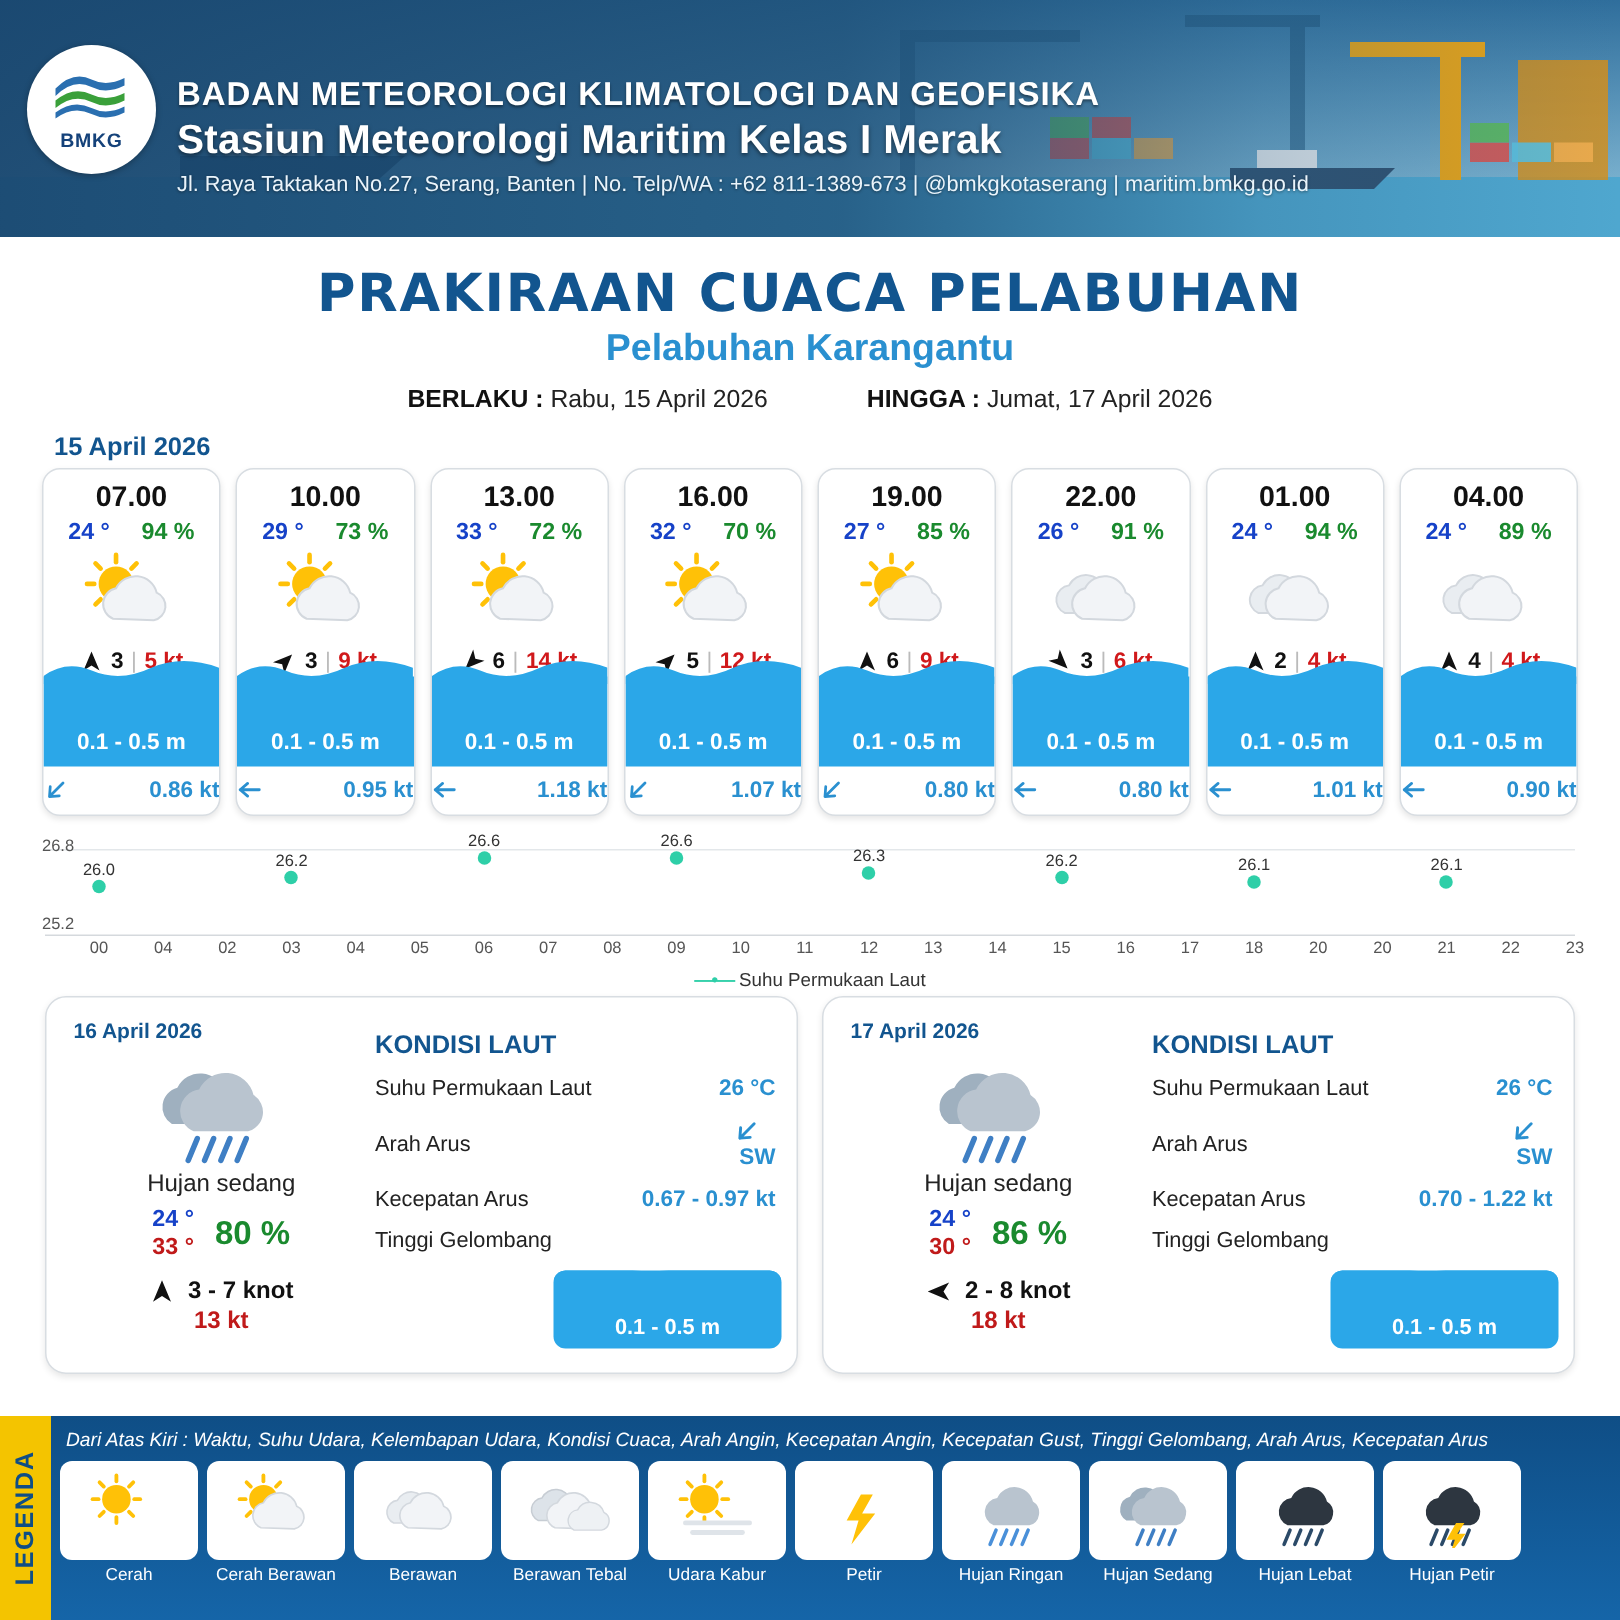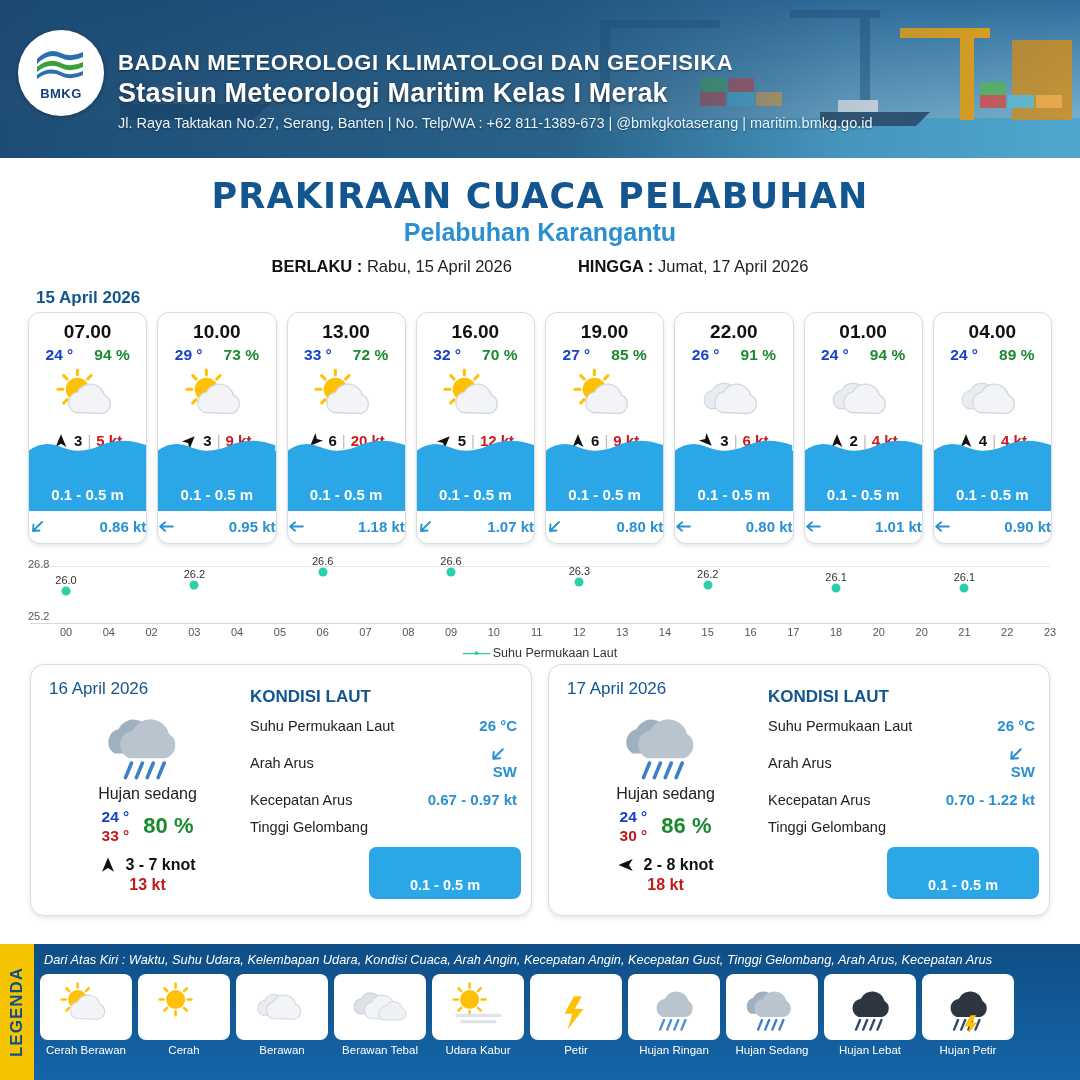--- a/index.html
+++ b/index.html
@@ -126,21 +126,21 @@
 
   
   .panels { display: flex; gap: 16px; padding: 6px 30px 0; }
   .panel {
     flex: 1; background: #fff; border: 1px solid #d8dde2; border-radius: 14px;
     box-shadow: 0 2px 5px rgba(0,0,0,.10);
     height: 252px; position: relative; overflow: hidden;
     display: flex;
   }
   .panel-left { width: 215px; padding: 14px 0 0 18px; position: relative; }
-  .p-date { color: #12558f; font-weight: normal; font-size: 17px; }
+  .p-date { color: #12558f; font-weight: bold; font-size: 14px; }
   .p-icon { height: 82px; display: flex; align-items: center; justify-content: center; margin-top: 2px; }
   .p-cond { text-align: center; font-size: 16px; color: #222; margin-top: 2px; }
   .p-temps { display: flex; align-items: center; justify-content: center; gap: 14px; margin-top: 4px;}
   .p-tcol { display: flex; flex-direction: column; font-size: 15.5px; font-weight: bold; line-height: 1.25; }
   .p-tmin { color: #1642c8; }
   .p-tmax { color: #c01a1a; }
   .p-hum { color: #1a8a2e; font-weight: bold; font-size: 22px; }
   .p-wind { display: flex; align-items: center; justify-content: center; gap: 8px; margin-top: 10px; font-size: 16px; font-weight: bold; color: #111;}
   .p-gust { text-align: center; color: #c01a1a; font-weight: bold; font-size: 16px; margin-top: 2px;}
   .panel-right { flex: 1; padding: 22px 14px 0 4px; position: relative; }
@@ -367,21 +367,21 @@
         </svg>
       </div>
     <div class="card-wind">
       <span>
           <svg width="16" height="16" viewBox="0 0 24 24" style="transform:rotate(225deg)">
     <path d="M12 2 L20 21 L12 16 L4 21 Z" fill="#111"></path>
           </svg>
         </span>
       <span class="deg">6</span>
       <span class="sep">|</span>
-      <span class="kt">20 kt</span>
+      <span class="kt">14 kt</span>
     </div>
     <div class="wave-band">
       <svg class="wave-top" viewBox="0 0 124 20" preserveAspectRatio="none">
     <path d="M0 14 Q 16 2 34 10 Q 54 19 76 8 Q 98 -2 124 8 L124 20 L0 20 Z" fill="#2ba7e8"></path>
         </svg>
       <div class="wave-text">0.1 - 0.5 m</div>
     </div>
     <div class="card-cur">
       <span>
           <svg width="17" height="17" viewBox="0 0 24 24" style="transform:rotate(270deg)">
@@ -780,40 +780,40 @@
           <svg width="60.68" height="49.199999999999996" viewBox="0 0 74 62">
             <circle cx="26" cy="22" r="12" fill="#FFC107"></circle>
             <line x1="41" y1="22" x2="46" y2="22" stroke="#FFC107" stroke-width="3.2" stroke-linecap="round"></line>
             <line x1="36.60660171779821" y1="32.60660171779821" x2="40.14213562373095" y2="36.14213562373095" stroke="#FFC107" stroke-width="3.2" stroke-linecap="round"></line>
             <line x1="26" y1="37" x2="26" y2="42" stroke="#FFC107" stroke-width="3.2" stroke-linecap="round"></line>
             <line x1="15.393398282201789" y1="32.60660171779821" x2="11.85786437626905" y2="36.14213562373095" stroke="#FFC107" stroke-width="3.2" stroke-linecap="round"></line>
             <line x1="11" y1="22.000000000000004" x2="6" y2="22.000000000000004" stroke="#FFC107" stroke-width="3.2" stroke-linecap="round"></line>
             <line x1="15.393398282201785" y1="11.393398282201789" x2="11.857864376269045" y2="7.857864376269051" stroke="#FFC107" stroke-width="3.2" stroke-linecap="round"></line>
             <line x1="25.999999999999996" y1="7" x2="25.999999999999996" y2="2" stroke="#FFC107" stroke-width="3.2" stroke-linecap="round"></line>
             <line x1="36.60660171779821" y1="11.393398282201785" x2="40.14213562373095" y2="7.857864376269045" stroke="#FFC107" stroke-width="3.2" stroke-linecap="round"></line>
-            <path d="M24 46 a11 11 0 0 1 2 -21 a15 15 0 0 1 28 3 a10 10 0 0 1 -2 19 z" fill="#f2f4f7" stroke="#d3d8de" stroke-width="1.4"></path>
-          </svg>
-        </div>
-    <div class="leg-cap">Cerah Berawan</div>
+          </svg>
+        </div>
+    <div class="leg-cap">Cerah</div>
       </div>
       <div class="leg-item">
         <div class="leg-box">
           <svg width="60.68" height="49.199999999999996" viewBox="0 0 74 62">
             <circle cx="26" cy="22" r="12" fill="#FFC107"></circle>
             <line x1="41" y1="22" x2="46" y2="22" stroke="#FFC107" stroke-width="3.2" stroke-linecap="round"></line>
             <line x1="36.60660171779821" y1="32.60660171779821" x2="40.14213562373095" y2="36.14213562373095" stroke="#FFC107" stroke-width="3.2" stroke-linecap="round"></line>
             <line x1="26" y1="37" x2="26" y2="42" stroke="#FFC107" stroke-width="3.2" stroke-linecap="round"></line>
             <line x1="15.393398282201789" y1="32.60660171779821" x2="11.85786437626905" y2="36.14213562373095" stroke="#FFC107" stroke-width="3.2" stroke-linecap="round"></line>
             <line x1="11" y1="22.000000000000004" x2="6" y2="22.000000000000004" stroke="#FFC107" stroke-width="3.2" stroke-linecap="round"></line>
             <line x1="15.393398282201785" y1="11.393398282201789" x2="11.857864376269045" y2="7.857864376269051" stroke="#FFC107" stroke-width="3.2" stroke-linecap="round"></line>
             <line x1="25.999999999999996" y1="7" x2="25.999999999999996" y2="2" stroke="#FFC107" stroke-width="3.2" stroke-linecap="round"></line>
             <line x1="36.60660171779821" y1="11.393398282201785" x2="40.14213562373095" y2="7.857864376269045" stroke="#FFC107" stroke-width="3.2" stroke-linecap="round"></line>
-          </svg>
-        </div>
-    <div class="leg-cap">Cerah</div>
+            <path d="M24 46 a11 11 0 0 1 2 -21 a15 15 0 0 1 28 3 a10 10 0 0 1 -2 19 z" fill="#f2f4f7" stroke="#d3d8de" stroke-width="1.4"></path>
+          </svg>
+        </div>
+    <div class="leg-cap">Cerah Berawan</div>
       </div>
       <div class="leg-item">
         <div class="leg-box">
           <svg width="60.68" height="49.199999999999996" viewBox="0 0 74 62">
             <path d="M12 42 a10 10 0 0 1 3 -19 a13 13 0 0 1 24 2 a9 9 0 0 1 -2 17 z" fill="#e9edf1" stroke="#d3d8de" stroke-width="1.3"></path>
             <path d="M24 46 a11 11 0 0 1 2 -21 a15 15 0 0 1 28 3 a10 10 0 0 1 -2 19 z" fill="#f2f4f7" stroke="#d3d8de" stroke-width="1.4"></path>
           </svg>
         </div>
     <div class="leg-cap">Berawan</div>
       </div>

